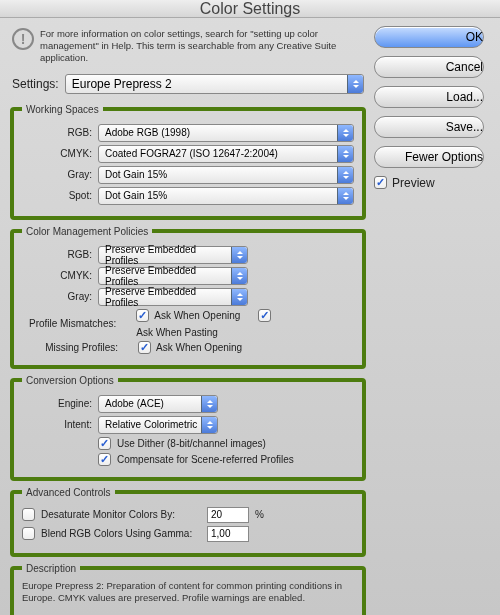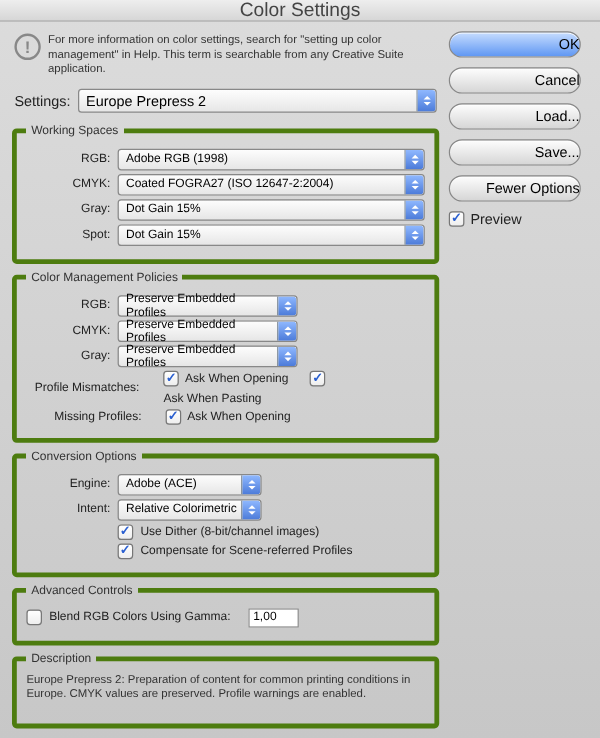--- a/index.html
+++ b/index.html
@@ -238,20 +238,26 @@
         <span class="lbl"></span>
         <span class="cb checked"></span>
         <span class="cb-label">Compensate for Scene-referred Profiles</span>
       </div>
     </fieldset>
 
     <fieldset>
       <legend>Advanced Controls</legend>
       <div class="frow">
         <span class="cb"></span>
+        <span class="cb-label" style="width:160px">Desaturate Monitor Colors By:</span>
+        <input class="num-input" value="20" style="">
+        <span class="cb-label">%</span>
+      </div>
+      <div class="frow">
+        <span class="cb"></span>
         <span class="cb-label" style="width:160px">Blend RGB Colors Using Gamma:</span>
         <input class="num-input" value="1,00" style="">
       </div>
     </fieldset>
 
     <fieldset>
       <legend>Description</legend>
       <div class="desc-text">Europe Prepress 2:  Preparation of content for common printing conditions in Europe. CMYK values are preserved. Profile warnings are enabled.</div>
     </fieldset>
 

